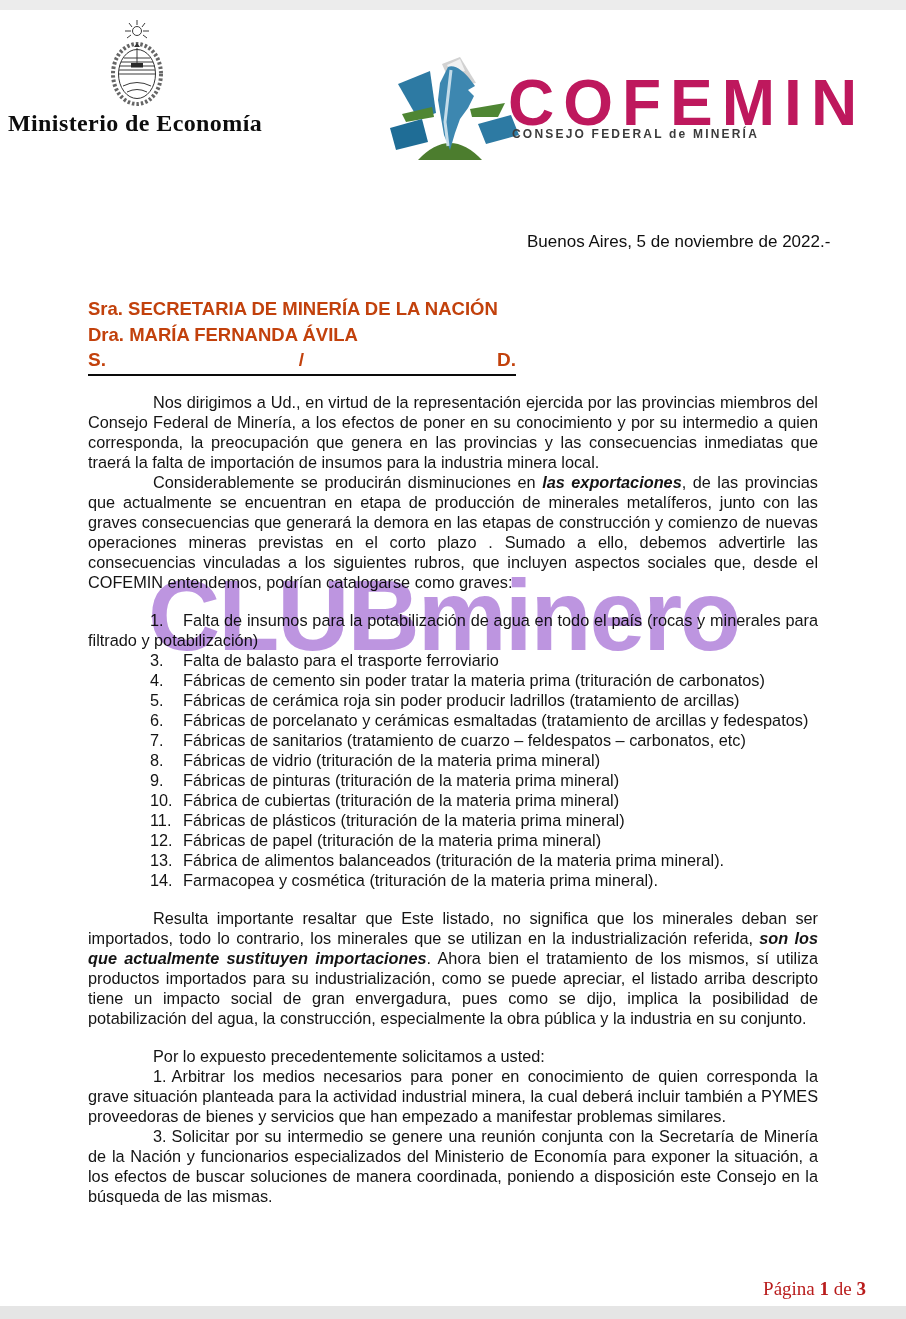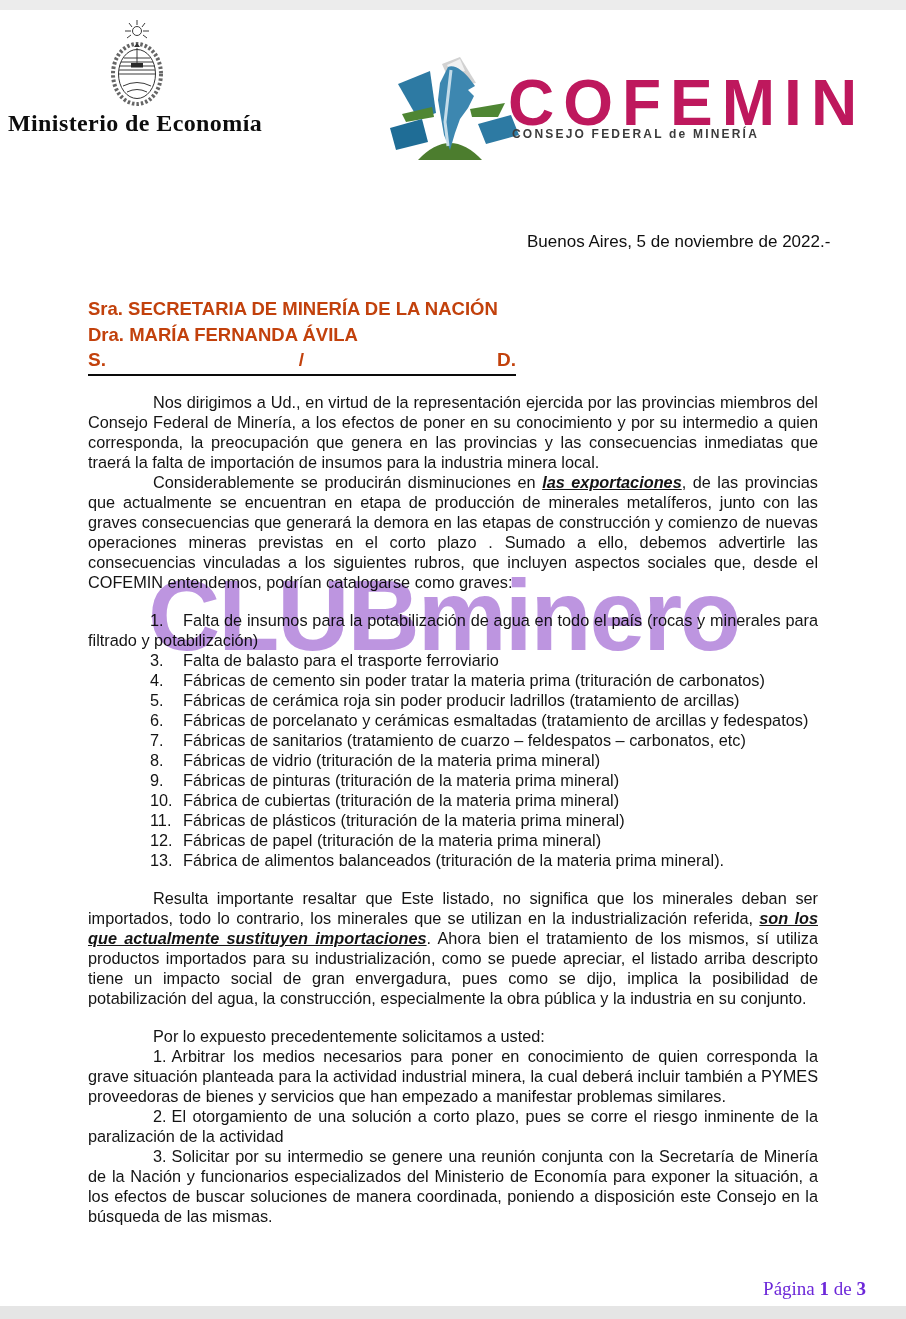--- a/index.html
+++ b/index.html
@@ -18,34 +18,34 @@
 
   
   .addressee{position:absolute;left:88px;top:296px;font-weight:bold;font-size:18.5px;line-height:25.5px;color:#c2410c;}
   .sd-line{display:flex;justify-content:space-between;width:428px;border-bottom:2.5px solid #0a0a0a;padding-bottom:1px;font-size:19px;}
 
   
   .body-text{position:absolute;left:88px;top:392px;width:730px;font-size:16.3px;line-height:20px;text-align:justify;}
   .body-text p{margin:0;}
   .para{text-indent:65px;}
   .mt{margin-top:18px !important;}
-  .emx{font-weight:bold;font-style:italic;text-decoration:underline;}
+  .emx{font-weight:bold;font-style:italic;}
   .list{margin-top:18px;}
   .item{text-indent:62px;}
   .num{display:inline-block;width:33px;text-indent:0;}
   .req{text-indent:65px;}
   .rnum{margin-right:5px;}
 
   
   .wm{position:absolute;mix-blend-mode:multiply;pointer-events:none;white-space:nowrap;z-index:5;}
   .wm1{left:148px;top:558px;font-size:100px;font-weight:bold;letter-spacing:-2px;color:rgba(178,130,218,.85);}
   .wm2{left:158px;top:676px;font-size:57px;letter-spacing:1px;color:rgba(105,105,105,.5);}
 
   
-  .footer{position:absolute;left:0;top:1278px;width:866px;text-align:right;font-family:"Liberation Serif",serif;font-size:19px;color:#6d28d9;}
+  .footer{position:absolute;left:0;top:1278px;width:866px;text-align:right;font-family:"Liberation Serif",serif;font-size:19px;color:#b91c1c;}
   .footer .b{font-weight:bold;}
 </style>
 </head>
 <body>
 
 <div class="page">
   <div class="strip-top"></div>
 
   <div class="coat">
     <svg width="74" height="94" viewBox="0 0 74 94">
@@ -114,28 +114,28 @@
       <p class="item"><span class="num">4.</span><span>Fábricas de cemento sin poder tratar la materia prima (trituración de carbonatos)</span></p>
       <p class="item"><span class="num">5.</span><span>Fábricas de cerámica roja sin poder producir ladrillos (tratamiento de arcillas)</span></p>
       <p class="item"><span class="num">6.</span><span>Fábricas de porcelanato y cerámicas esmaltadas (tratamiento de arcillas y fedespatos)</span></p>
       <p class="item"><span class="num">7.</span><span>Fábricas de sanitarios (tratamiento de cuarzo – feldespatos – carbonatos, etc)</span></p>
       <p class="item"><span class="num">8.</span><span>Fábricas de vidrio (trituración de la materia prima mineral)</span></p>
       <p class="item"><span class="num">9.</span><span>Fábricas de pinturas (trituración de la materia prima mineral)</span></p>
       <p class="item"><span class="num">10.</span><span>Fábrica de cubiertas (trituración de la materia prima mineral)</span></p>
       <p class="item"><span class="num">11.</span><span>Fábricas de plásticos (trituración de la materia prima mineral)</span></p>
       <p class="item"><span class="num">12.</span><span>Fábricas de papel (trituración de la materia prima mineral)</span></p>
       <p class="item"><span class="num">13.</span><span>Fábrica de alimentos balanceados (trituración de la materia prima mineral).</span></p>
+      <p class="item"><span class="num">14.</span><span>Farmacopea y cosmética (trituración de la materia prima mineral).</span></p>
     </div>
 
     <p class="para mt"><span>Resulta importante resaltar que Este listado, no significa que los minerales deban ser importados, todo lo contrario, los minerales que se utilizan en la industrialización referida, </span><span class="emx">son los que actualmente sustituyen importaciones</span><span>. Ahora bien el tratamiento de los mismos, sí utiliza productos importados para su industrialización, como se puede apreciar, el listado arriba descripto tiene un impacto social de gran envergadura, pues como se dijo, implica la posibilidad de potabilización del agua, la construcción, especialmente la obra pública y la industria en su conjunto.</span></p>
 
     <p class="para mt">Por lo expuesto precedentemente solicitamos a usted:</p>
 
     <p class="req"><span class="rnum">1.</span><span>Arbitrar los medios necesarios para poner en conocimiento de quien corresponda la grave situación planteada para la actividad industrial minera, la cual deberá incluir también a PYMES proveedoras de bienes y servicios que han empezado a manifestar problemas similares.</span></p>
-    <p class="req"><span class="rnum">2.</span><span>El otorgamiento de una solución a corto plazo, pues se corre el riesgo inminente de la paralización de la actividad</span></p>
     <p class="req"><span class="rnum">3.</span><span>Solicitar por su intermedio se genere una reunión conjunta con la Secretaría de Minería de la Nación y funcionarios especializados del Ministerio de Economía para exponer la situación, a los efectos de buscar soluciones de manera coordinada, poniendo a disposición este Consejo en la búsqueda de las mismas.</span></p>
   </div>
 
   <div class="wm wm1">CLUBminero</div>
 
   <div class="footer">
     <span>Página</span>
     <span class="b">1</span>
     <span>de</span>
     <span class="b">3</span>

